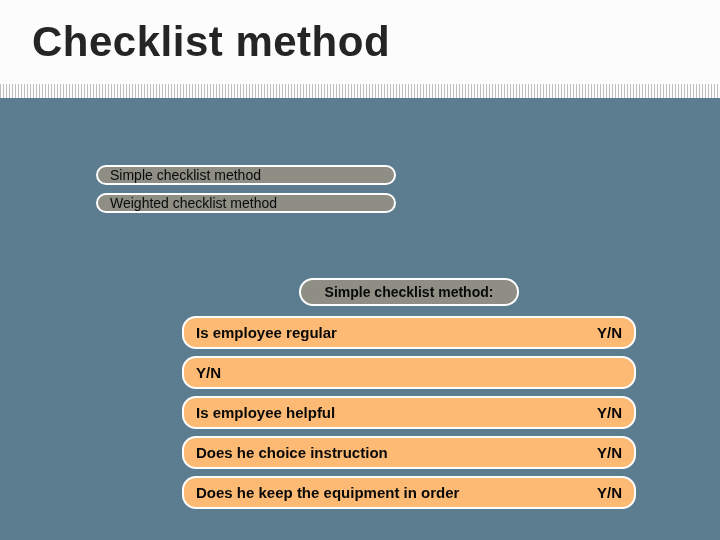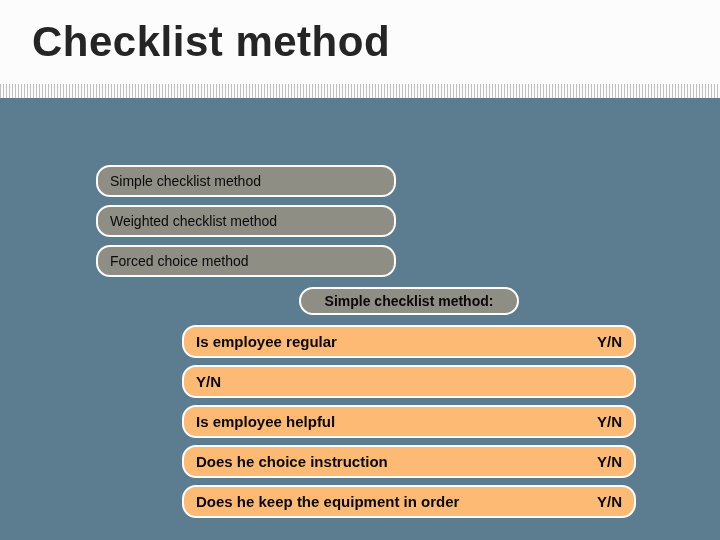--- a/index.html
+++ b/index.html
@@ -39,28 +39,28 @@
   .methods {
     position: absolute;
     top: 165px;
     left: 96px;
     width: 300px;
   }
   .pill {
     background: #8e8e85;
     border: 2.5px solid #fefefe;
     border-radius: 14px;
-    padding: 6px 12px;
+    padding: 0 12px;
     color: #0a0a0a;
     font-size: 14px;
     margin-bottom: 8px;
   }
   .detail-block {
     position: absolute;
-    top: 287px;
+    top: 278px;
     left: 182px;
     width: 454px;
   }
   .detail-title-wrap {
     display: flex;
     justify-content: center;
     margin-bottom: 10px;
   }
   .detail-title {
     background: #8e8e85;
@@ -92,21 +92,20 @@
 <body>
 
 <div class="title-band">
   <h1>Checklist method</h1>
   <div class="hatch"></div>
 </div>
 
 <div class="methods">
   <div class="pill">Simple checklist method</div>
   <div class="pill">Weighted checklist method</div>
-  <div class="pill">Forced choice method</div>
 </div>
 
 <div class="detail-block">
   <div class="detail-title-wrap">
     <div class="detail-title">Simple checklist method:</div>
   </div>
 
   <div class="qa-row">
     <span class="q">Is employee regular</span>
     <span class="a">Y/N</span>

